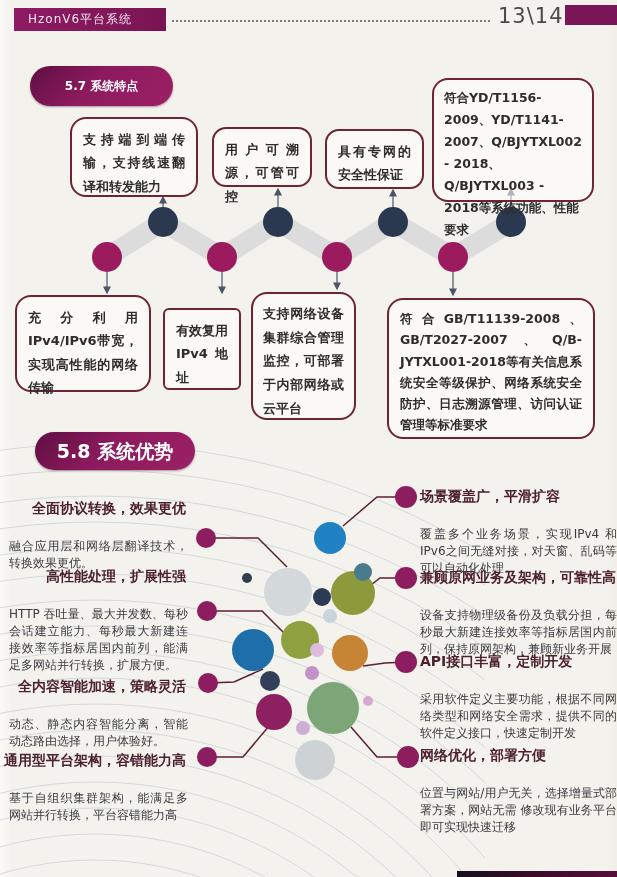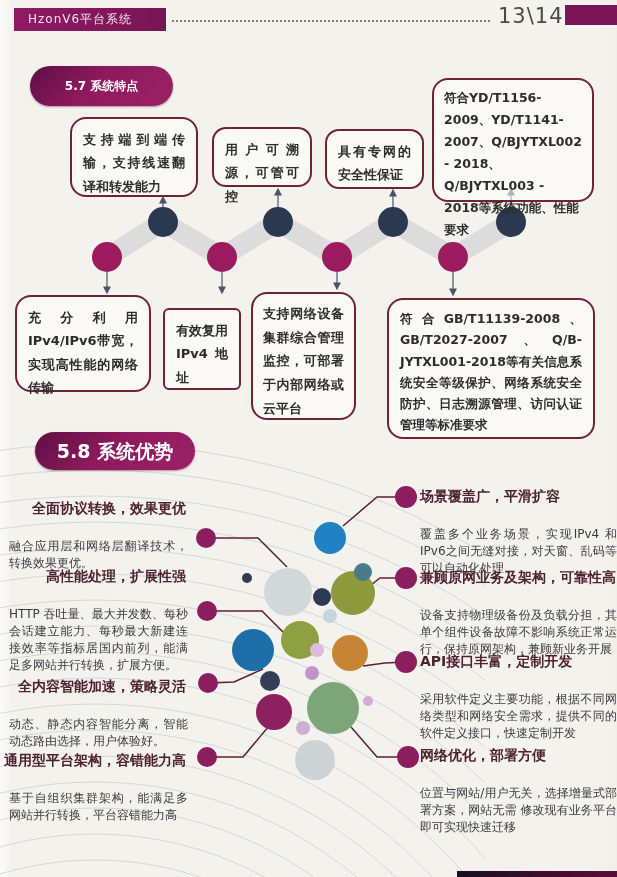--- a/index.html
+++ b/index.html
@@ -206,21 +206,21 @@
     <div class="adv-title">全内容智能加速，策略灵活</div>
     <div class="adv-desc">动态、静态内容智能分离，智能动态路由选择，用户体验好。</div>
   </div>
 
   <div class="adv advR r1">
     <div class="adv-title">场景覆盖广，平滑扩容</div>
     <div class="adv-desc">覆盖多个业务场景，实现IPv4 和IPv6之间无缝对接，对天窗、乱码等可以自动化处理。</div>
   </div>
   <div class="adv advR r2">
     <div class="adv-title">兼顾原网业务及架构，可靠性高</div>
-    <div class="adv-desc">设备支持物理级备份及负载分担，其单个组件设备故障不影响系统正常运行，保持原网架构，兼顾新业务开展</div>
+    <div class="adv-desc">设备支持物理级备份及负载分担，每秒最大新建连接效率等指标居国内前列，保持原网架构，兼顾新业务开展</div>
   </div>
   <div class="adv advR r3">
     <div class="adv-title">API接口丰富，定制开发</div>
     <div class="adv-desc">采用软件定义主要功能，根据不同网络类型和网络安全需求，提供不同的软件定义接口，快速定制开发</div>
   </div>
   <div class="adv advR r4">
     <div class="adv-title">网络优化，部署方便</div>
     <div class="adv-desc">位置与网站/用户无关，选择增量式部署方案，网站无需 修改现有业务平台即可实现快速迁移</div>
   </div>
 

